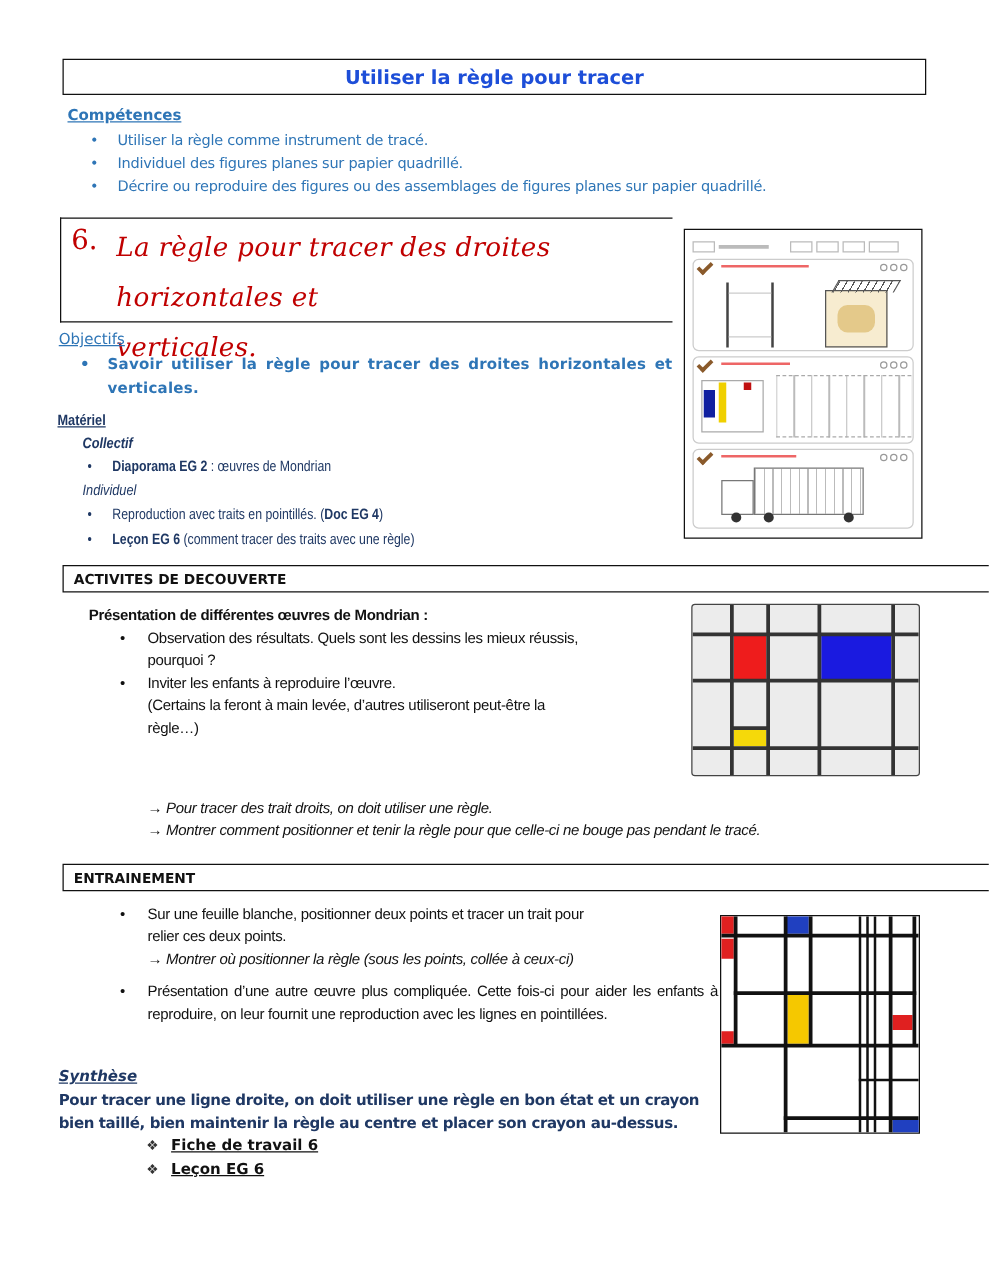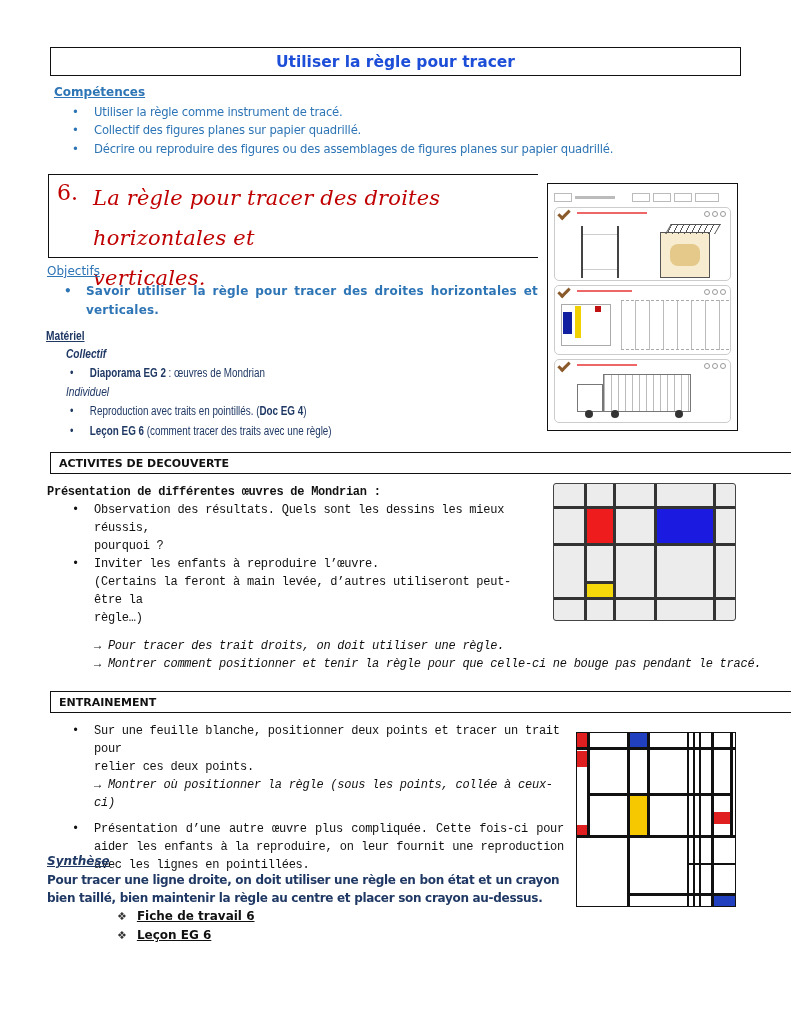--- a/index.html
+++ b/index.html
@@ -39,21 +39,21 @@
   .thumb .p3 { height: 64px; }
   .thumb .check { position: absolute; left: 3px; top: 2px; width: 12px; height: 7px; border-left: 3px solid #8a5a2b; border-bottom: 3px solid #8a5a2b; transform: rotate(-45deg); }
   .thumb .redline { position: absolute; height: 2px; background: #e66; }
   .thumb .circles { position: absolute; right: 4px; top: 3px; display: flex; gap: 2px; }
   .thumb .circles span { width: 6px; height: 6px; border-radius: 50%; border: 1px solid #999; }
 
   
   .bar { left: 50px; width: 776px; height: 22px; border: 1.5px solid #111; padding-left: 8px;
     display: flex; align-items: center; font-family: "DejaVu Sans", sans-serif; font-size: 11px; font-weight: bold; }
 
-  .body-txt { font-family: Liberation Mono, monospace; font-size: 12px; line-height: 18px; color: #111; letter-spacing: -0.25px; }
+  .body-txt { font-family: Liberation Sans, sans-serif; font-size: 12px; line-height: 18px; color: #111; letter-spacing: -0.25px; margin-left: 24px; }
   .it { font-style: italic; }
 
   
   .obj-label { left: 47px; top: 264px; }
   .obj-list { left: 48px; top: 282px; width: 490px; font-family: "DejaVu Sans", sans-serif; font-size: 12px; font-weight: bold; color: #2e75b6; line-height: 19px; text-align: justify; letter-spacing: 0.2px; }
   .mat-label { left: 46px; top: 329px; font-size: 12px; font-weight: bold; text-decoration: underline; color: #1f3864; font-family: "Liberation Sans", sans-serif; transform: scaleX(0.85); transform-origin: left; }
   .coll-label { left: 66px; top: 347px; font-size: 12px; font-weight: bold; font-style: italic; color: #1f3864; font-family: "Liberation Sans", sans-serif; transform: scaleX(0.85); transform-origin: left; }
   .mat-row { font-size: 12px; color: #1f3864; font-family: "Liberation Sans", sans-serif; transform: scaleX(0.82); transform-origin: left; white-space: nowrap; }
 
   
@@ -73,21 +73,21 @@
   .link-row a { color: #111; text-decoration: underline; }
 </style>
 </head>
 <body>
 
 <div class="abs title-box">Utiliser la règle pour tracer</div>
 
 <div class="abs comp sec-label blue">Compétences</div>
 <ul class="abs bl comp-list">
   <li>Utiliser la règle comme instrument de tracé.</li>
-  <li>Collectif des figures planes sur papier quadrillé.</li>
+  <li>Individuel des figures planes sur papier quadrillé.</li>
   <li>Décrire ou reproduire des figures ou des assemblages de figures planes sur papier quadrillé.</li>
 </ul>
 
 <div class="abs heading-box"></div>
 <div class="abs heading-num">6.</div>
 <div class="abs heading-text">
   <div>La règle pour tracer des droites horizontales et</div>
   <div>verticales.</div>
 </div>
 

